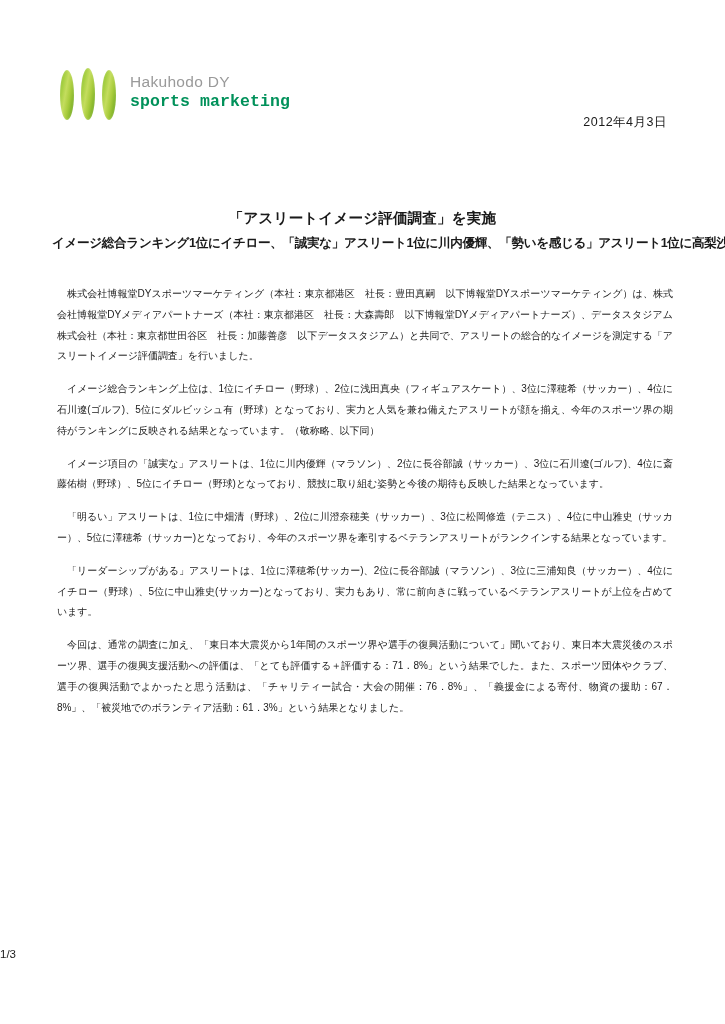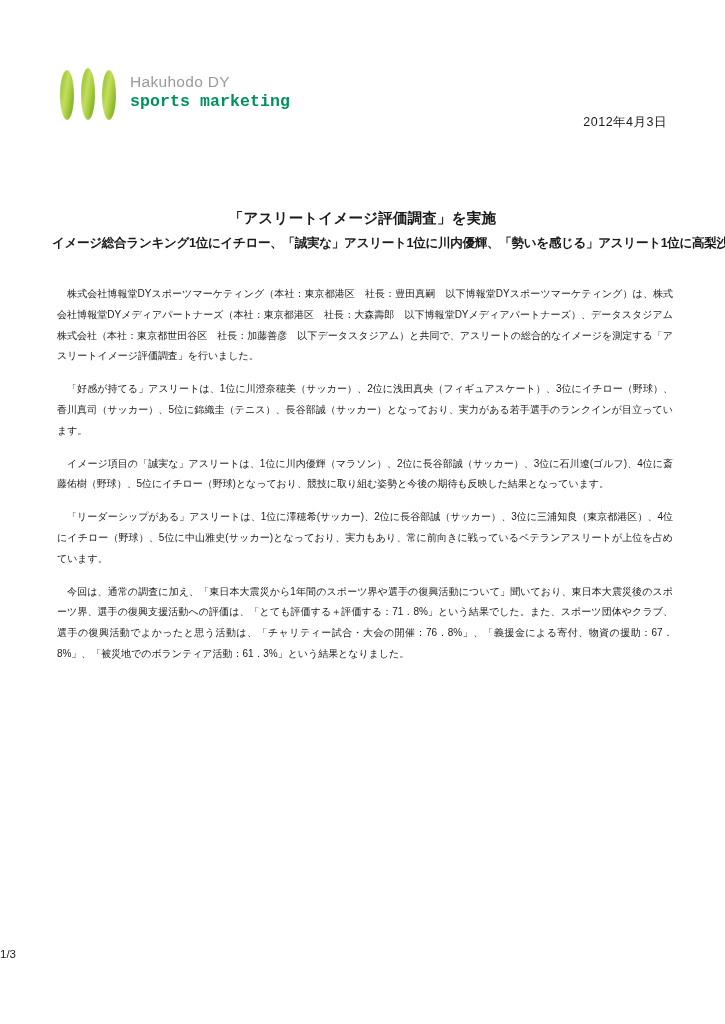--- a/index.html
+++ b/index.html
@@ -166,23 +166,24 @@
 
   <div class="date-line">2012年4月3日</div>
 
   <div class="titles">
     <div class="title-main">「アスリートイメージ評価調査」を実施</div>
     <div class="title-third">イメージ総合ランキング1位にイチロー、「誠実な」アスリート1位に川内優輝、「勢いを感じる」アスリート1位に高梨沙羅</div>
   </div>
 
   <div class="body-text">
     <p class="para">　株式会社博報堂DYスポーツマーケティング（本社：東京都港区　社長：豊田真嗣　以下博報堂DYスポーツマーケティング）は、株式会社博報堂DYメディアパートナーズ（本社：東京都港区　社長：大森壽郎　以下博報堂DYメディアパートナーズ）、データスタジアム株式会社（本社：東京都世田谷区　社長：加藤善彦　以下データスタジアム）と共同で、アスリートの総合的なイメージを測定する「アスリートイメージ評価調査」を行いました。</p>
-    <p class="para">　「好感が持てる」アスリートは、1位に川澄奈穂美（サッカー）、2位に浅田真央（フィギュアスケート）、3位にイチロー（野球）、香川真司（サッカー）、5位に錦織圭（テニス）、長谷部誠（サッカー）となっており、実力がある若手選手のランクインが目立っています。</p>
+    <p class="para">　イメージ総合ランキング上位は、1位にイチロー（野球）、2位に浅田真央（フィギュアスケート）、3位に澤穂希（サッカー）、4位に石川遼(ゴルフ)、5位にダルビッシュ有（野球）となっており、実力と人気を兼ね備えたアスリートが顔を揃え、今年のスポーツ界の期待がランキングに反映される結果となっています。（敬称略、以下同）</p>
     <p class="para">　イメージ項目の「誠実な」アスリートは、1位に川内優輝（マラソン）、2位に長谷部誠（サッカー）、3位に石川遼(ゴルフ)、4位に斎藤佑樹（野球）、5位にイチロー（野球)となっており、競技に取り組む姿勢と今後の期待も反映した結果となっています。</p>
-    <p class="para">　「リーダーシップがある」アスリートは、1位に澤穂希(サッカー)、2位に長谷部誠（サッカー）、3位に三浦知良（東京都港区）、4位にイチロー（野球）、5位に中山雅史(サッカー)となっており、実力もあり、常に前向きに戦っているベテランアスリートが上位を占めています。</p>
+    <p class="para">　「明るい」アスリートは、1位に中畑清（野球）、2位に川澄奈穂美（サッカー）、3位に松岡修造（テニス）、4位に中山雅史（サッカー）、5位に澤穂希（サッカー)となっており、今年のスポーツ界を牽引するベテランアスリートがランクインする結果となっています。</p>
+    <p class="para">　「リーダーシップがある」アスリートは、1位に澤穂希(サッカー)、2位に長谷部誠（マラソン）、3位に三浦知良（サッカー）、4位にイチロー（野球）、5位に中山雅史(サッカー)となっており、実力もあり、常に前向きに戦っているベテランアスリートが上位を占めています。</p>
     <p class="para tight">　今回は、通常の調査に加え、「東日本大震災から1年間のスポーツ界や選手の復興活動について」聞いており、東日本大震災後のスポーツ界、選手の復興支援活動への評価は、「とても評価する＋評価する：71．8%」という結果でした。また、スポーツ団体やクラブ、選手の復興活動でよかったと思う活動は、「チャリティー試合・大会の開催：76．8%」、「義援金による寄付、物資の援助：67．8%」、「被災地でのボランティア活動：61．3%」という結果となりました。</p>
   </div>
 
   <div class="footer">
     <span>1/3</span>
   </div>
 
 </div>
 
 </body></html>

